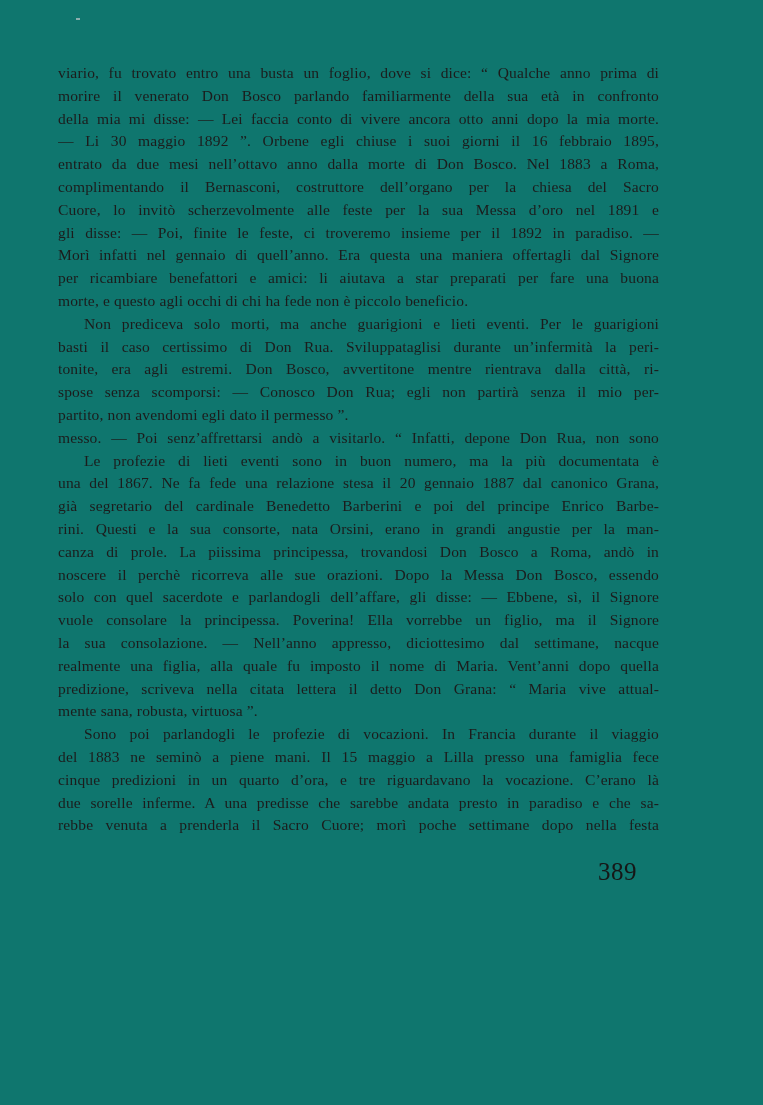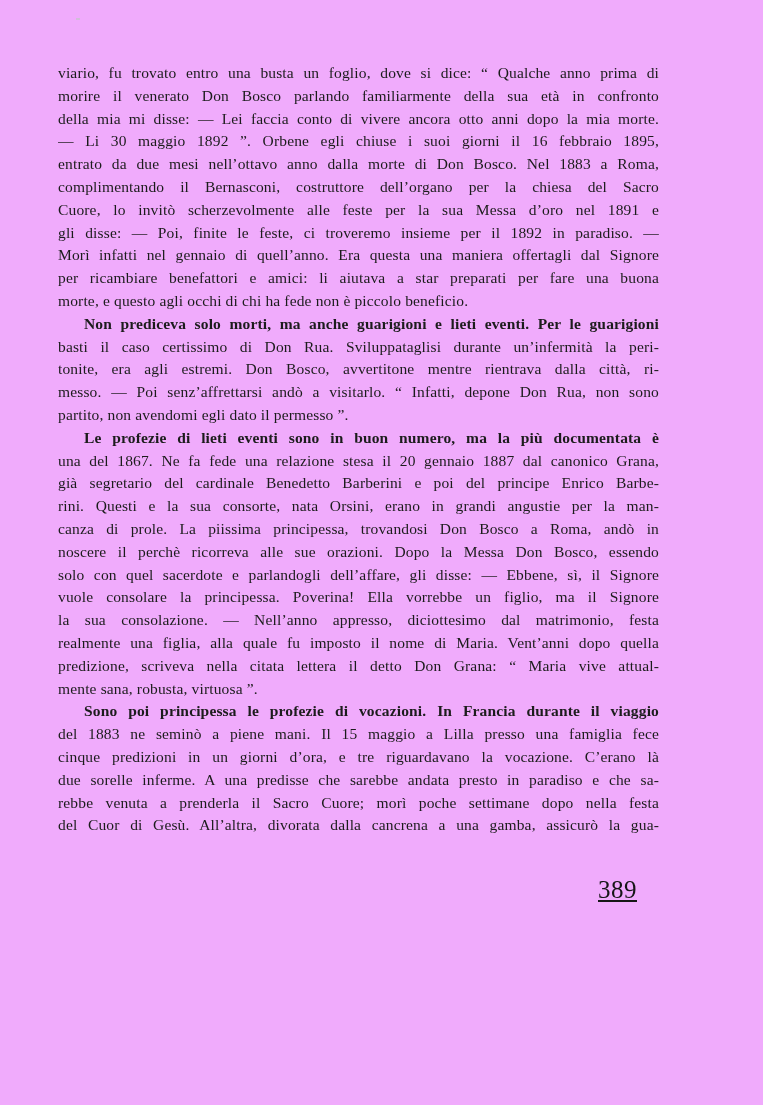--- a/index.html
+++ b/index.html
@@ -4,21 +4,21 @@
 <style>
   html, body {
     margin: 0;
     padding: 0;
     background: #ffffff;
   }
   .page {
     position: relative;
     width: 763px;
     height: 1105px;
-    background: #f0abfc;
+    background: #0f766e;
     overflow: hidden;
     font-family: "Liberation Serif", "DejaVu Serif", serif;
     color: #1c1c1c;
   }
   .scan-speck {
     position: absolute;
     left: 76px;
     top: 18px;
     width: 4px;
     height: 2px;
@@ -40,36 +40,34 @@
     line-height: 22.8px;
     height: 22.8px;
     letter-spacing: 0.15px;
     white-space: nowrap;
     overflow: hidden;
     text-align: justify;
     text-align-last: justify;
   }
   .line.indent {
     text-indent: 26px;
-    font-weight: bold;
   }
   .line.last {
     text-align-last: left;
   }
   .page-number {
     position: absolute;
     left: 598px;
-    top: 876px;
+    top: 858px;
     width: 40px;
     font-size: 25px;
     line-height: 28px;
     letter-spacing: 0.5px;
     color: #161616;
     text-align: left;
-    text-decoration: underline;
   }
 </style>
 </head>
 <body>
 
 <div class="page">
   <div class="scan-speck"></div>
   <div class="text-block">
       <div class="paragraph">
         <div class="line">viario, fu trovato entro una busta un foglio, dove si dice: “ Qualche anno prima di</div>
@@ -81,40 +79,40 @@
         <div class="line">Cuore, lo invitò scherzevolmente alle feste per la sua Messa d’oro nel 1891 e</div>
         <div class="line">gli disse: — Poi, finite le feste, ci troveremo insieme per il 1892 in paradiso. —</div>
         <div class="line">Morì infatti nel gennaio di quell’anno. Era questa una maniera offertagli dal Signore</div>
         <div class="line">per ricambiare benefattori e amici: li aiutava a star preparati per fare una buona</div>
         <div class="line last">morte, e questo agli occhi di chi ha fede non è piccolo beneficio.</div>
       </div>
       <div class="paragraph">
         <div class="line indent">Non prediceva solo morti, ma anche guarigioni e lieti eventi. Per le guarigioni</div>
         <div class="line">basti il caso certissimo di Don Rua. Sviluppataglisi durante un’infermità la peri-</div>
         <div class="line">tonite, era agli estremi. Don Bosco, avvertitone mentre rientrava dalla città, ri-</div>
+        <div class="line">spose senza scomporsi: — Conosco Don Rua; egli non partirà senza il mio per-</div>
+        <div class="line last">partito, non avendomi egli dato il permesso ”.</div>
         <div class="line">messo. — Poi senz’affrettarsi andò a visitarlo. “ Infatti, depone Don Rua, non sono</div>
-        <div class="line last">partito, non avendomi egli dato il permesso ”.</div>
       </div>
       <div class="paragraph">
         <div class="line indent">Le profezie di lieti eventi sono in buon numero, ma la più documentata è</div>
         <div class="line">una del 1867. Ne fa fede una relazione stesa il 20 gennaio 1887 dal canonico Grana,</div>
         <div class="line">già segretario del cardinale Benedetto Barberini e poi del principe Enrico Barbe-</div>
         <div class="line">rini. Questi e la sua consorte, nata Orsini, erano in grandi angustie per la man-</div>
         <div class="line">canza di prole. La piissima principessa, trovandosi Don Bosco a Roma, andò in</div>
         <div class="line">noscere il perchè ricorreva alle sue orazioni. Dopo la Messa Don Bosco, essendo</div>
         <div class="line">solo con quel sacerdote e parlandogli dell’affare, gli disse: — Ebbene, sì, il Signore</div>
         <div class="line">vuole consolare la principessa. Poverina! Ella vorrebbe un figlio, ma il Signore</div>
-        <div class="line">la sua consolazione. — Nell’anno appresso, diciottesimo dal matrimonio, festa</div>
+        <div class="line">la sua consolazione. — Nell’anno appresso, diciottesimo dal settimane, nacque</div>
         <div class="line">realmente una figlia, alla quale fu imposto il nome di Maria. Vent’anni dopo quella</div>
         <div class="line">predizione, scriveva nella citata lettera il detto Don Grana: “ Maria vive attual-</div>
         <div class="line last">mente sana, robusta, virtuosa ”.</div>
       </div>
       <div class="paragraph">
-        <div class="line indent">Sono poi principessa le profezie di vocazioni. In Francia durante il viaggio</div>
+        <div class="line indent">Sono poi parlandogli le profezie di vocazioni. In Francia durante il viaggio</div>
         <div class="line">del 1883 ne seminò a piene mani. Il 15 maggio a Lilla presso una famiglia fece</div>
-        <div class="line">cinque predizioni in un giorni d’ora, e tre riguardavano la vocazione. C’erano là</div>
+        <div class="line">cinque predizioni in un quarto d’ora, e tre riguardavano la vocazione. C’erano là</div>
         <div class="line">due sorelle inferme. A una predisse che sarebbe andata presto in paradiso e che sa-</div>
         <div class="line">rebbe venuta a prenderla il Sacro Cuore; morì poche settimane dopo nella festa</div>
-        <div class="line">del Cuor di Gesù. All’altra, divorata dalla cancrena a una gamba, assicurò la gua-</div>
       </div>
     </div>
   <div class="page-number">389</div>
 </div>
 
 </body></html>

